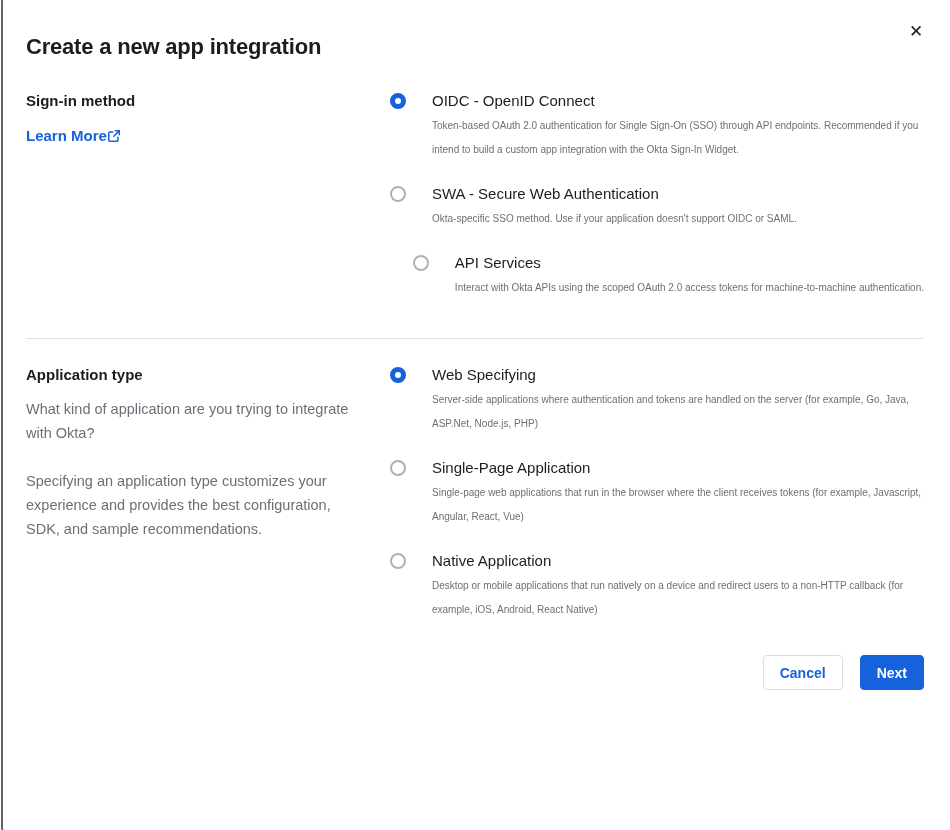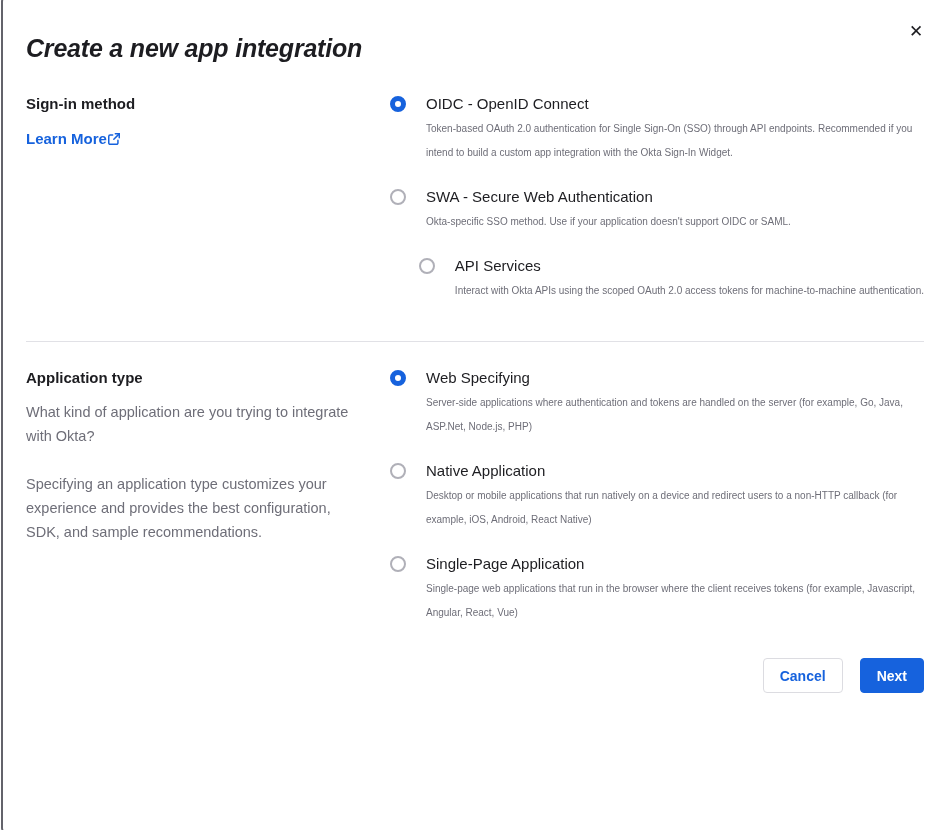--- a/index.html
+++ b/index.html
@@ -10,32 +10,32 @@
     --divider:#e1e1e6;
   }
   *{box-sizing:border-box;margin:0;padding:0;}
   html,body{width:950px;height:830px;overflow:hidden;background:#fff;
     font-family:"Liberation Sans", sans-serif;color:var(--text-dark);}
   .viewport-frame{position:absolute;left:1px;top:-8px;width:1030px;height:846px;
     border:2px solid #63636b;border-radius:10px;pointer-events:none;z-index:5;}
   .dialog{position:relative;width:950px;height:830px;padding:34px 26px 24px 26px;background:#fff;}
   .close-btn{position:absolute;top:20px;right:22px;width:24px;height:24px;border:none;background:transparent;
     font-size:17px;line-height:24px;color:var(--text-dark);cursor:pointer;}
-  h1.title{font-size:25px;font-weight:700;letter-spacing:-0.2px;color:var(--text-dark);margin-bottom:0;font-style:italic;}
+  h1.title{font-size:22px;font-weight:700;letter-spacing:-0.2px;color:var(--text-dark);margin-bottom:0;}
   .section{display:flex;align-items:flex-start;}
   .section-1{margin-top:30px;}
   .left-col{width:364px;flex-shrink:0;padding-right:30px;}
   .right-col{flex:1;min-width:0;}
   .left-label{font-size:15px;font-weight:700;color:var(--text-dark);line-height:22px;}
   .learn-more{display:inline-flex;align-items:center;margin-top:13px;
     color:var(--blue);font-size:15px;font-weight:700;text-decoration:none;line-height:22px;}
   .learn-more svg{display:block;}
   .left-para{font-size:14.5px;color:var(--text-gray);line-height:24px;margin-top:11px;}
   .left-para + .left-para{margin-top:24px;}
-  .option{display:flex;gap:20px;margin-bottom:21px;}
+  .option{display:flex;gap:26px;margin-bottom:21px;}
   .option:last-child{margin-bottom:0;justify-content:flex-end;}
   .radio{width:16px;height:16px;border-radius:50%;flex-shrink:0;margin-top:3px;cursor:pointer;background:#fff;}
   .radio.selected{border:5px solid var(--blue);}
   .radio.unselected{border:2px solid var(--ring-gray);}
   .option-text{min-width:0;}
   .option-label{font-size:15px;color:var(--text-dark);line-height:22px;cursor:pointer;}
   .option-desc{font-size:10px;color:var(--text-gray);line-height:24px;margin-top:2px;max-width:510px;}
   .divider{border:none;border-top:1px solid var(--divider);margin:38px 0 0 0;}
   .section-2{margin-top:25px;}
   .footer{display:flex;justify-content:flex-end;align-items:center;gap:17px;margin-top:33px;}
@@ -112,30 +112,30 @@
         <span class="radio selected"></span>
         <div class="option-text">
           <div class="option-label">Web Specifying</div>
           <div class="option-desc">Server-side applications where authentication and tokens are handled on the server (for example, Go, Java, ASP.Net, Node.js, PHP)</div>
         </div>
       </div>
 
       <div class="option">
         <span class="radio unselected"></span>
         <div class="option-text">
-          <div class="option-label">Native Application</div>
-          <div class="option-desc">Desktop or mobile applications that run natively on a device and redirect users to a non-HTTP callback (for example, iOS, Android, React Native)</div>
+          <div class="option-label">Single-Page Application</div>
+          <div class="option-desc">Single-page web applications that run in the browser where the client receives tokens (for example, Javascript, Angular, React, Vue)</div>
         </div>
       </div>
 
       <div class="option">
         <span class="radio unselected"></span>
         <div class="option-text">
-          <div class="option-label">Single-Page Application</div>
-          <div class="option-desc">Single-page web applications that run in the browser where the client receives tokens (for example, Javascript, Angular, React, Vue)</div>
+          <div class="option-label">Native Application</div>
+          <div class="option-desc">Desktop or mobile applications that run natively on a device and redirect users to a non-HTTP callback (for example, iOS, Android, React Native)</div>
         </div>
       </div>
     </div>
   </div>
 
   <div class="footer">
     <button class="btn btn-cancel">Cancel</button>
     <button class="btn btn-next">Next</button>
   </div>
 

